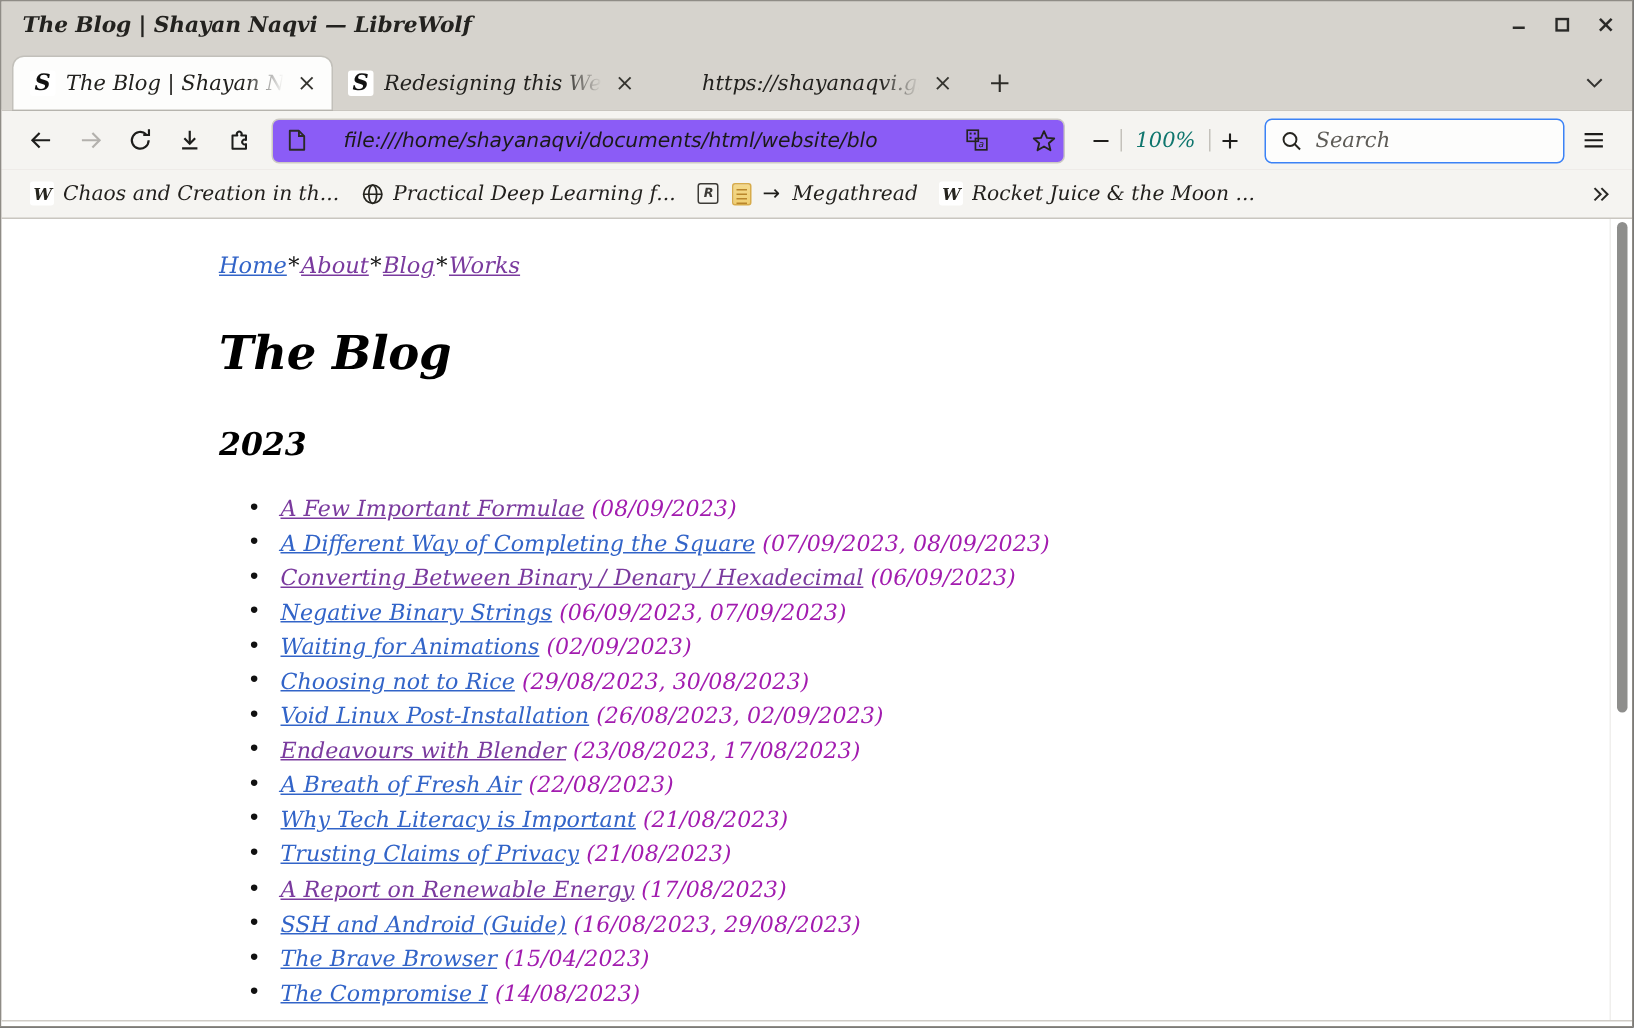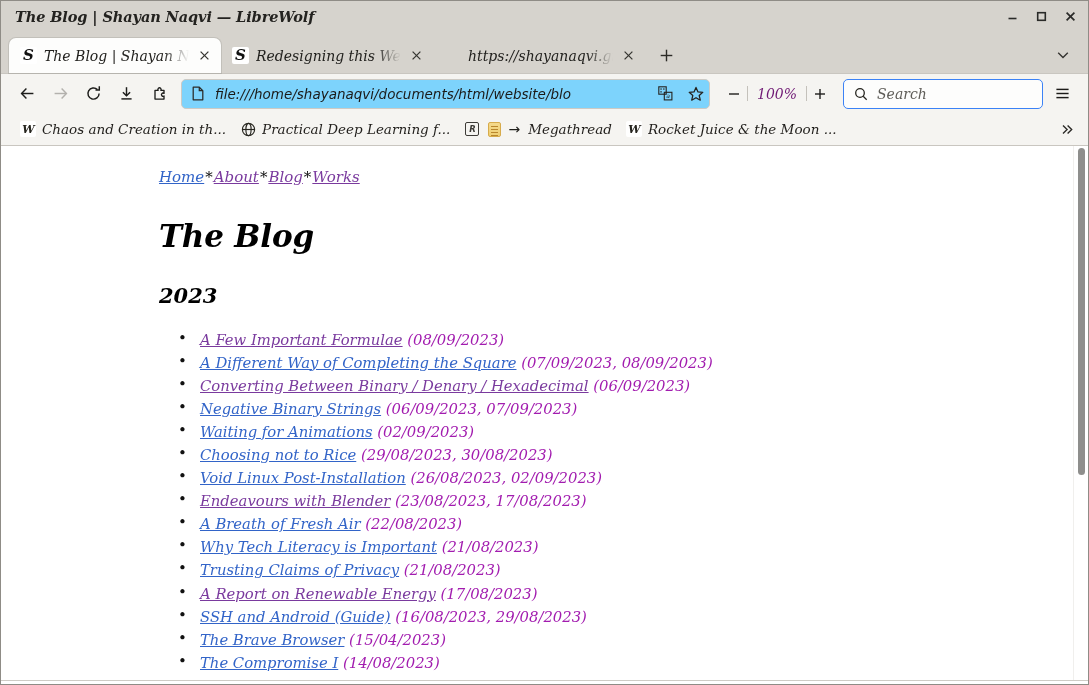--- a/index.html
+++ b/index.html
@@ -151,27 +151,27 @@
     color: #1d1d1b;
     flex: none;
     cursor: default;
   }
   .navbtn.dim { color: #b3b1ad; }
 
   .urlbar {
     flex: 1;
     height: 30px;
     margin: 0 7px 0 5px;
-    background: #7dd3fc;
+    background: #8b5cf6;
     border: 1px solid #cdcac4;
     border-radius: 5px;
     display: flex;
     align-items: center;
     padding: 0 2px 0 9px;
-    gap: 10px;
+    gap: 24px;
     min-width: 0;
     cursor: text;
   }
   .url-page-icon { flex: none; color: #2b2a27; display: flex; }
   .url-text {
     flex: 1;
     font-family: "DejaVu Sans", "Liberation Sans", sans-serif;
     font-size: 13.5px;
     color: #1b1a18;
     white-space: nowrap;
@@ -195,21 +195,21 @@
   .zoombtn {
     width: 26px; height: 28px;
     display: flex; align-items: center; justify-content: center;
     color: #1f1e1c;
     cursor: default;
   }
   .zoomsep { width: 1px; height: 15px; background: #c4c1bb; }
   .zoomlevel {
     font-family: "DejaVu Serif", "Liberation Serif", serif;
     font-size: 14px;
-    color: #701a75;
+    color: #0f766e;
     padding: 0 9px;
     cursor: default;
   }
 
   .searchbar {
     width: 200px;
     height: 30px;
     background: #fdfdfc;
     border: 1px solid #3b82f6;
     border-radius: 5px;
@@ -324,21 +324,21 @@
   
   .viewport {
     flex: 1;
     background: #ffffff;
     position: relative;
     overflow: hidden;
     display: flex;
   }
   .page {
     flex: 1;
-    padding: 22px 0 0 13px;
+    padding: 22px 0 0 0;
     overflow: hidden;
   }
   .content {
     margin-left: 145px;
     max-width: 720px;
     font-family: "DejaVu Serif", "Liberation Serif", serif;
     color: #111111;
   }
   .breadcrumb {
     font-size: 15px;

